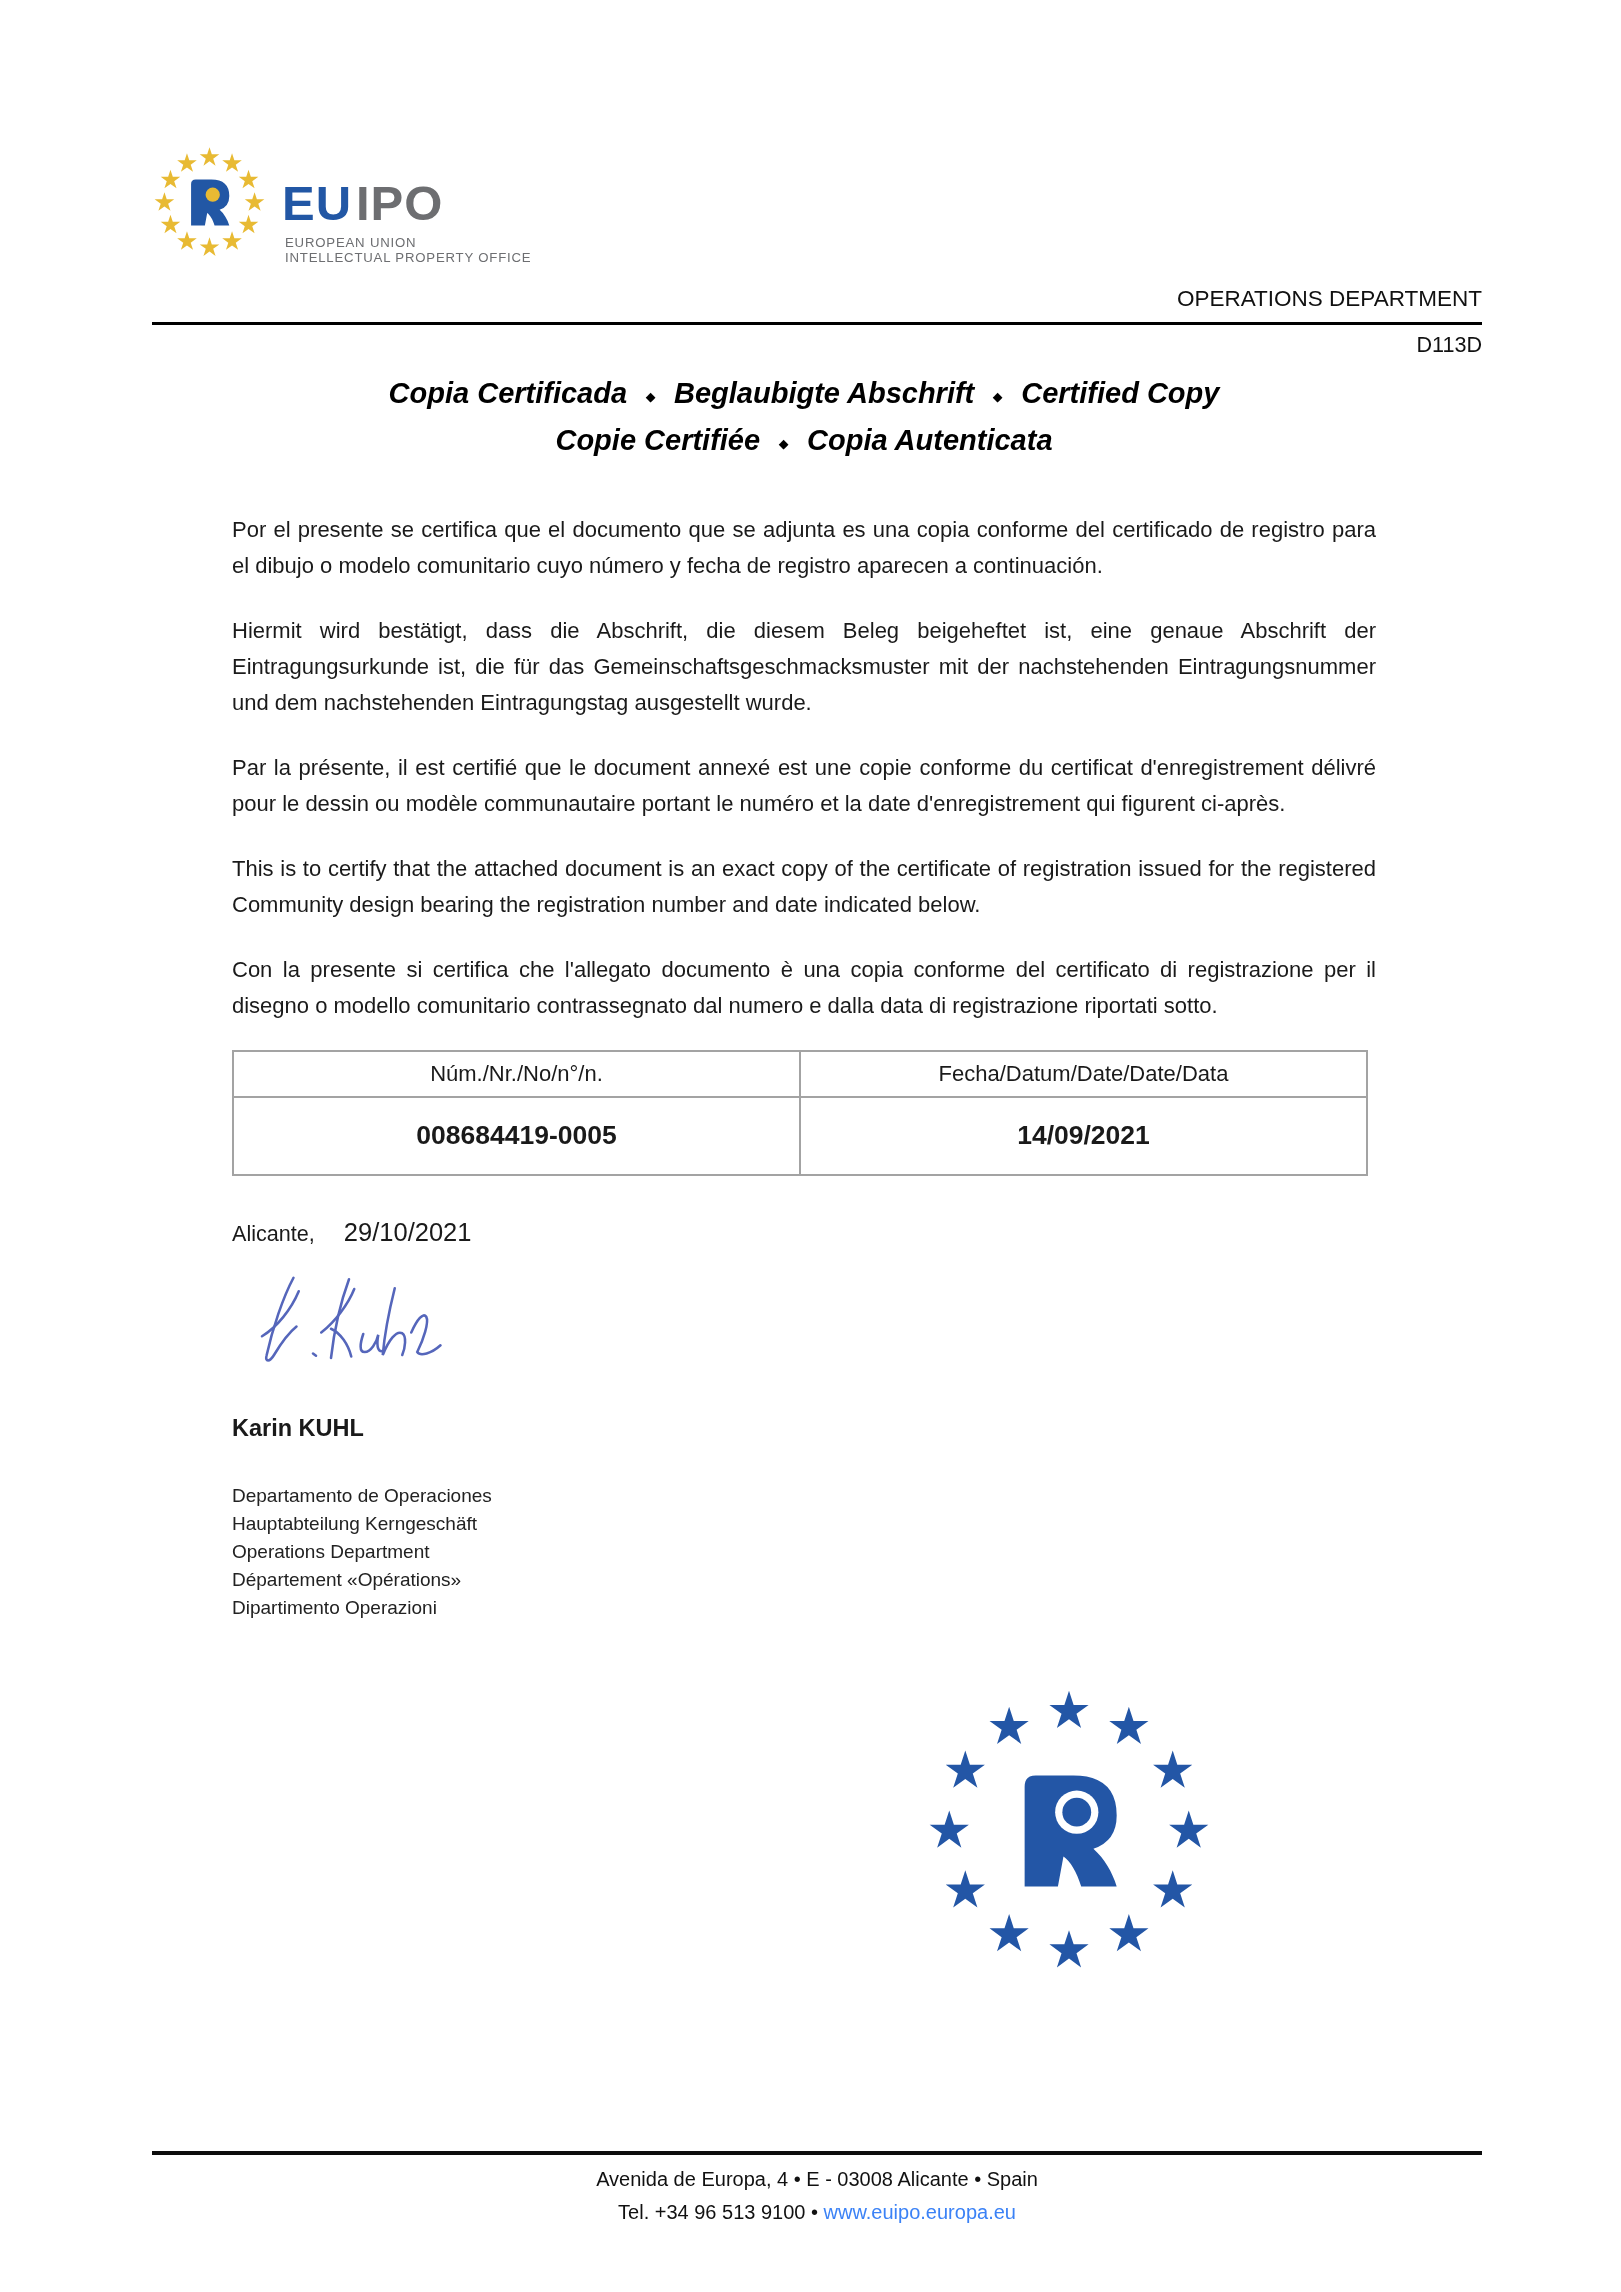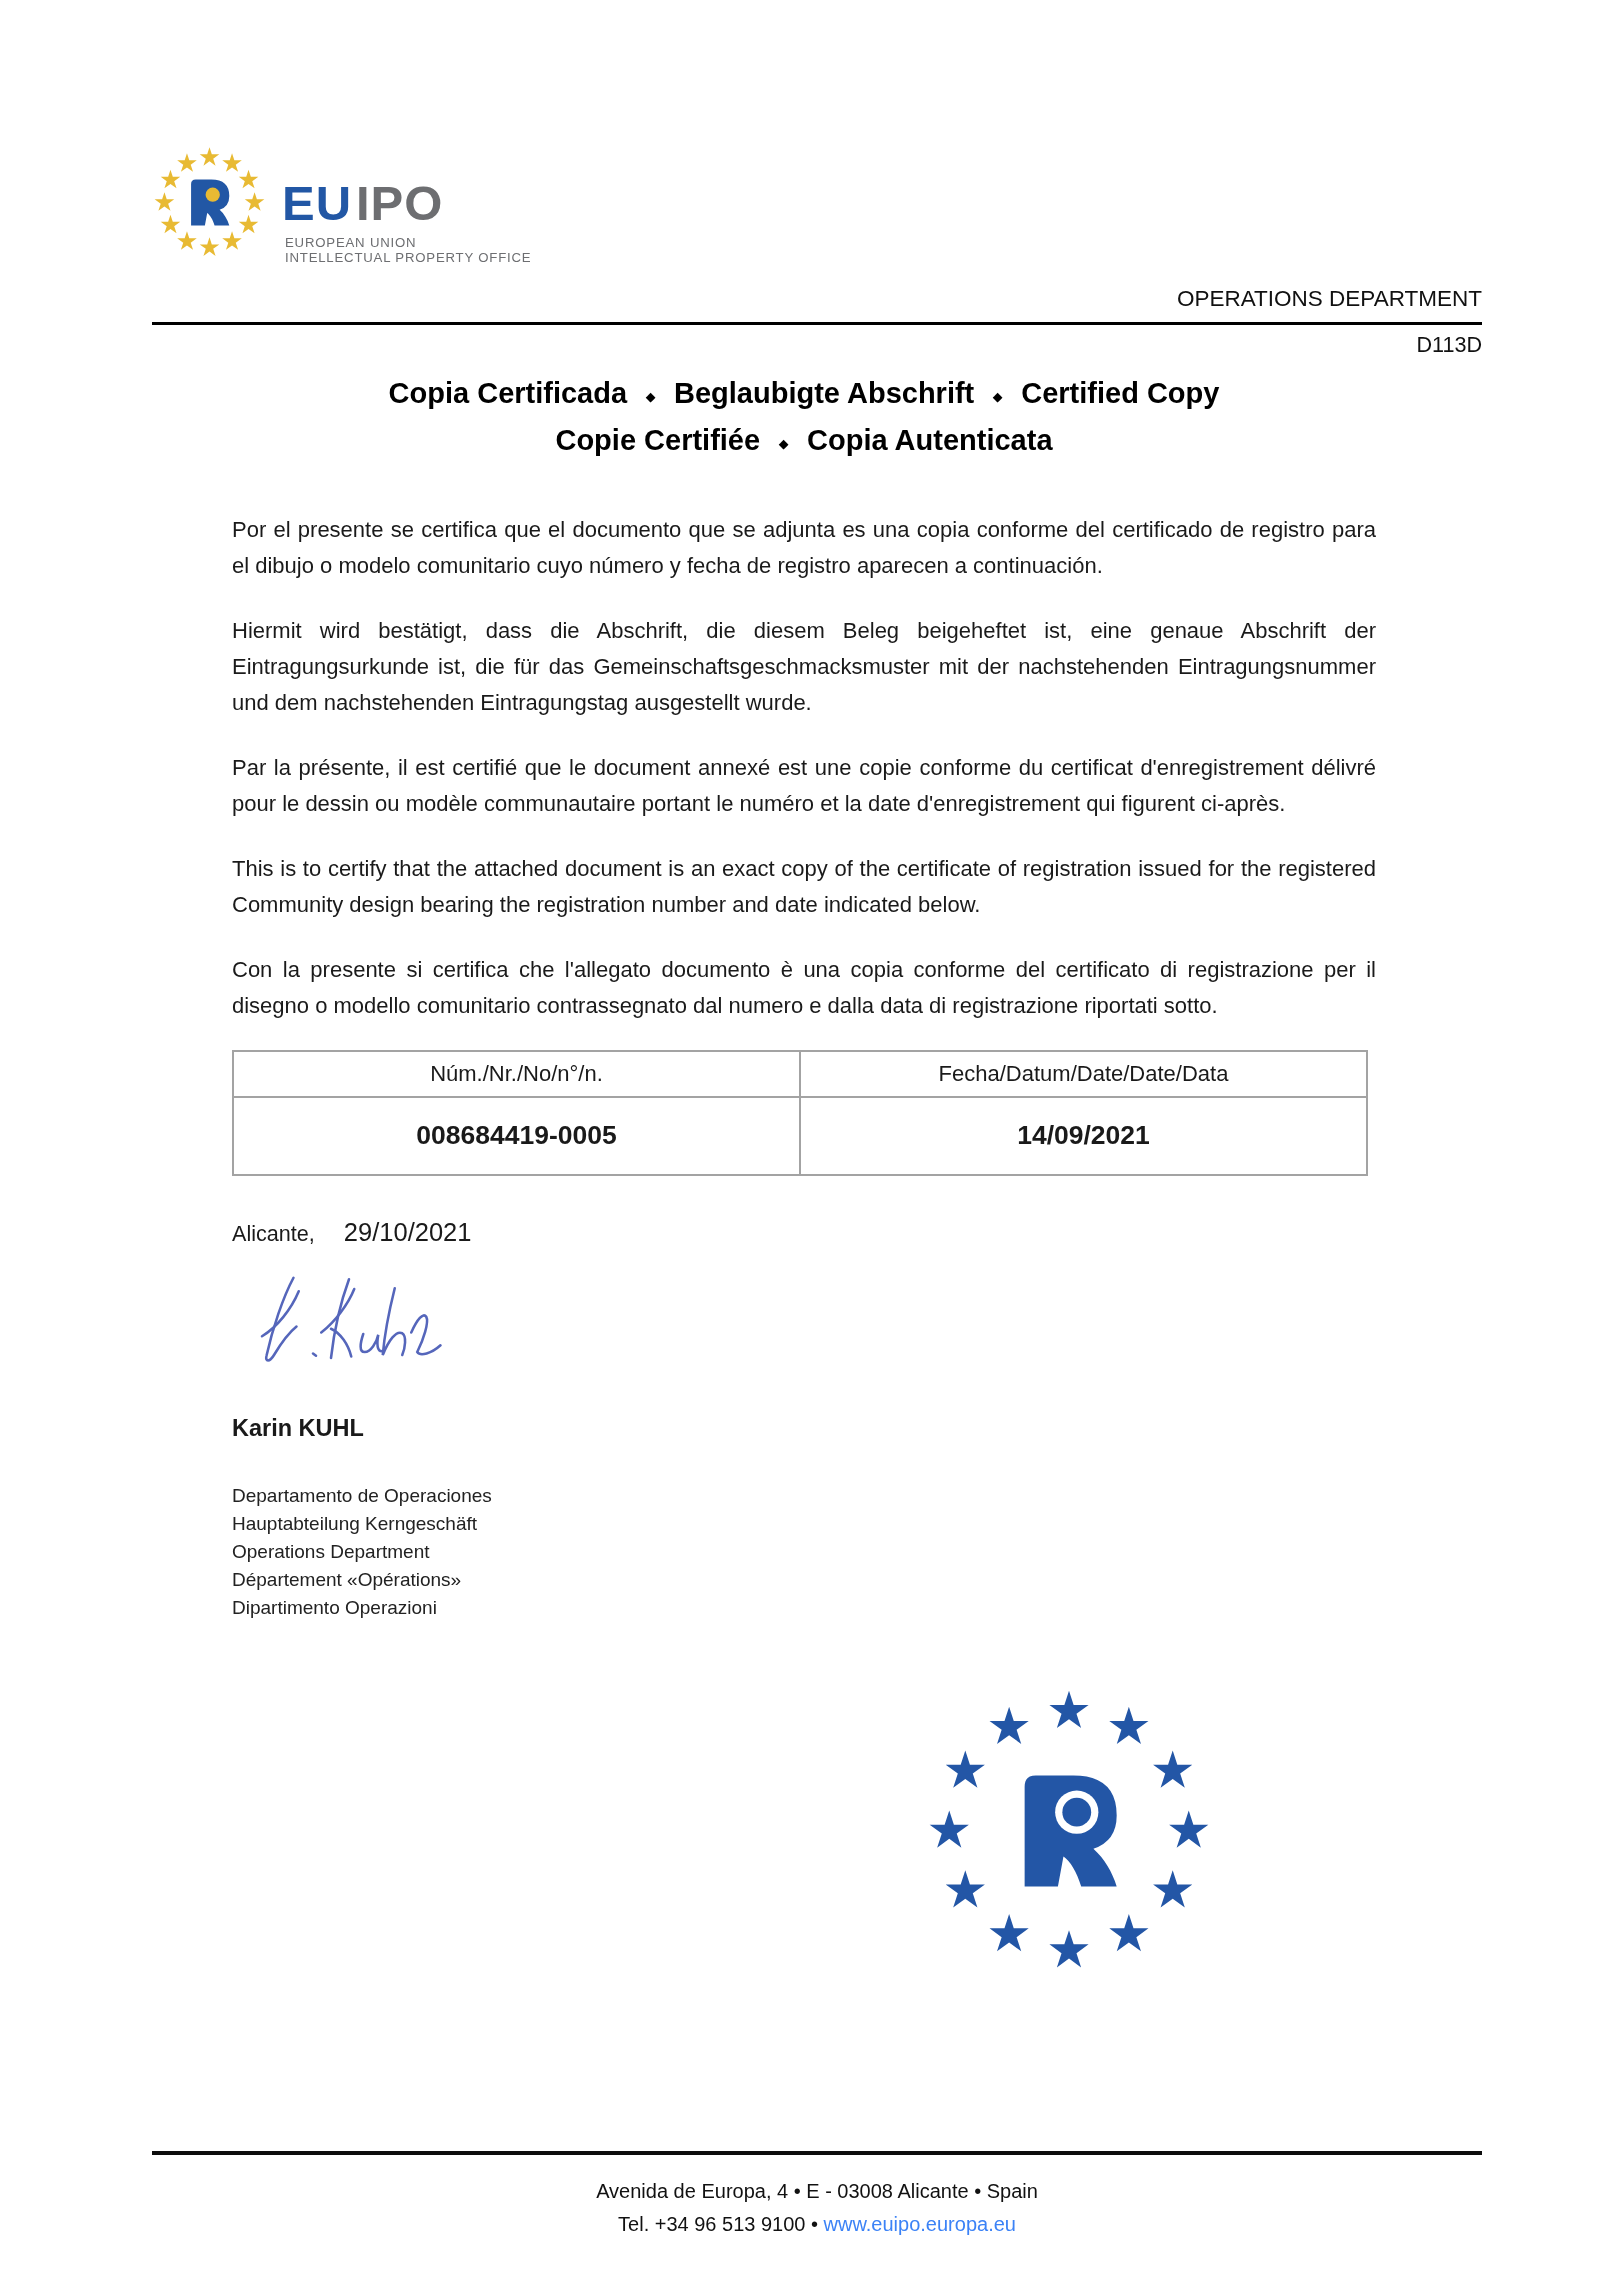--- a/index.html
+++ b/index.html
@@ -18,21 +18,21 @@
   
   .dept-line{position:absolute;left:152px;top:286px;width:1330px;text-align:right;
              font-size:22.5px;color:#111;}
   .top-rule{position:absolute;left:152px;top:322px;width:1330px;height:2.9px;background:#000;}
   .form-code{position:absolute;left:152px;top:332px;width:1330px;text-align:right;
              font-size:21.6px;color:#111;}
 
   
   .content{position:absolute;left:232px;top:372px;width:1144px;}
   .title{margin:0 0 46px 0;text-align:center;font-size:29px;font-weight:bold;
-         line-height:43px;color:#000;}
+         line-height:43px;color:#000;font-style:italic;}
   .diamond{display:inline-block;font-size:12.7px;vertical-align:2px;padding:0 18.6px;}
   .content p{margin:0 0 29px 0;font-size:22px;line-height:36px;text-align:justify;}
   .content p:last-of-type{margin-bottom:11px;}
 
   
   .reg-table{width:1136px;border-collapse:collapse;margin-top:25.5px;}
   .reg-table th,.reg-table td{border:2px solid #a3a3a3;text-align:center;vertical-align:middle;}
   .reg-table th{font-weight:normal;font-size:22px;height:42px;width:50%;}
   .reg-table td{font-weight:bold;font-size:26.5px;height:74px;}
 
@@ -42,21 +42,21 @@
   .signature{display:block;margin:13.7px 0 0 17.6px;width:225px;height:116px;}
   .signer{margin-top:37px;font-size:23.5px;font-weight:bold;line-height:29px;}
   .departments{margin-top:39px;font-size:19px;line-height:28px;color:#222;}
 
   
   .seal-big{position:absolute;left:910px;top:1672px;width:318px;height:318px;}
 
   
   .footer-rule{position:absolute;left:152px;top:2151px;width:1330px;height:3.9px;background:#0d0d0d;}
   .footer{position:absolute;left:152px;top:2163px;width:1330px;text-align:center;
-          font-size:20px;line-height:33px;color:#111;margin-top:12px;}
+          font-size:20px;line-height:33px;color:#111;}
   .footer a{color:#3b82f6;text-decoration:none;}
 </style>
 </head>
 <body>
 
 <div class="page">
 
   <svg class="logo-small" viewBox="0 0 148 148" aria-hidden="true">
     <g id="small-stars">
         <polygon points="74.00,17.50 76.36,24.76 83.99,24.76 77.81,29.24 80.17,36.49 74.00,32.01 67.83,36.49 70.19,29.24 64.01,24.76 71.64,24.76" fill="#e8ba33"></polygon>

